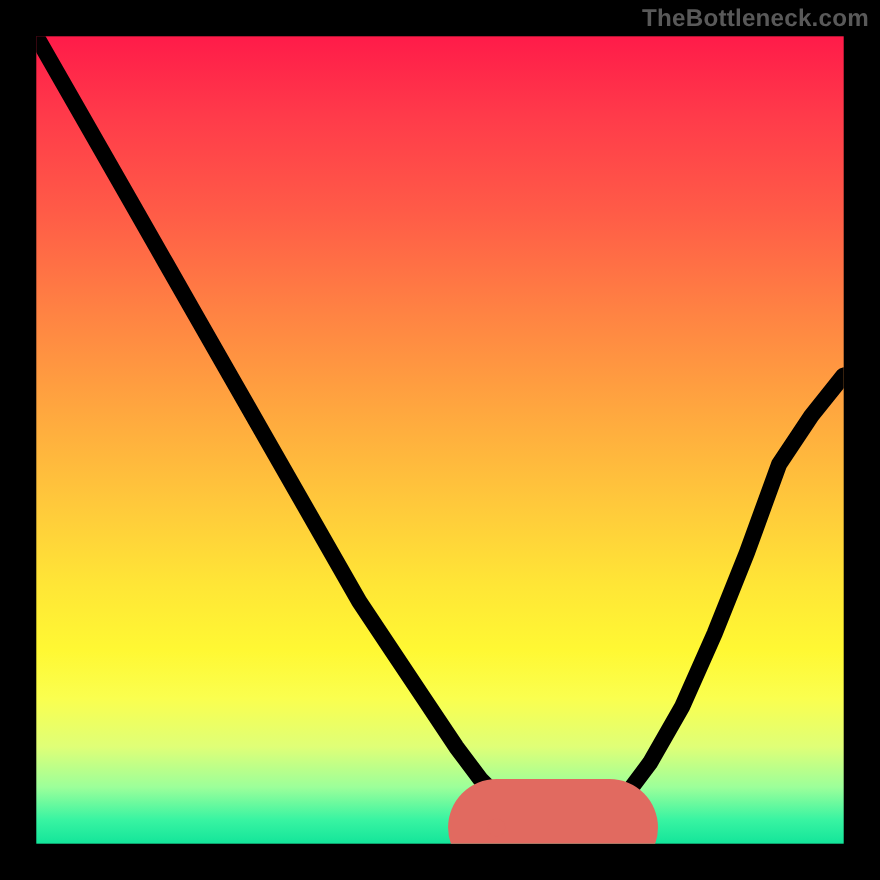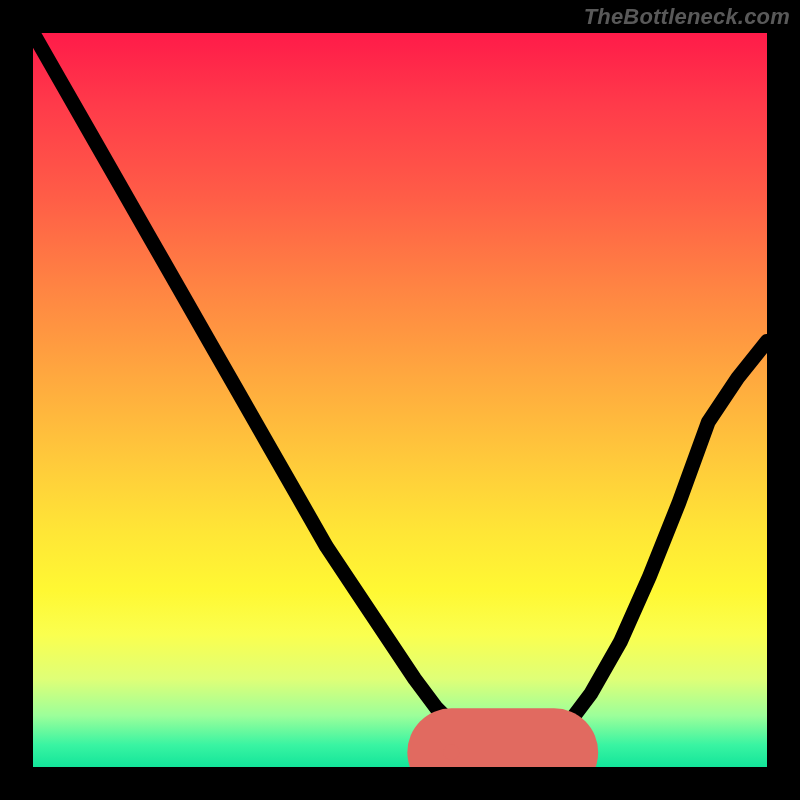--- a/index.html
+++ b/index.html
@@ -12,21 +12,20 @@
   }
   .watermark {
     position: absolute;
     top: 4px;
     right: 10px;
     font-family: Arial, Helvetica, sans-serif;
     font-size: 22px;
     font-weight: 600;
     color: #595959;
     letter-spacing: 0.2px;
-    font-style: italic;
   }
   .plot {
     position: absolute;
     left: 33px;
     top: 33px;
     width: 734px;
     height: 734px;
   }
   .gradient {
     position: absolute;

